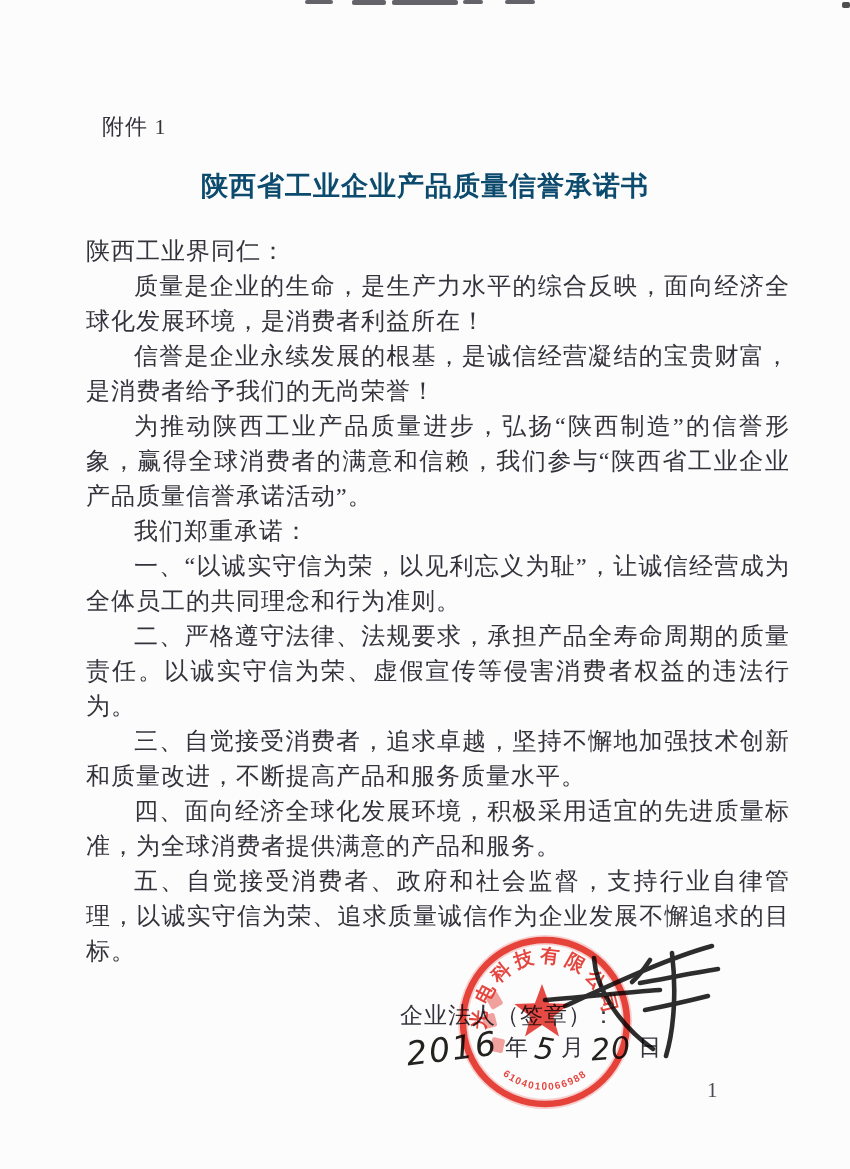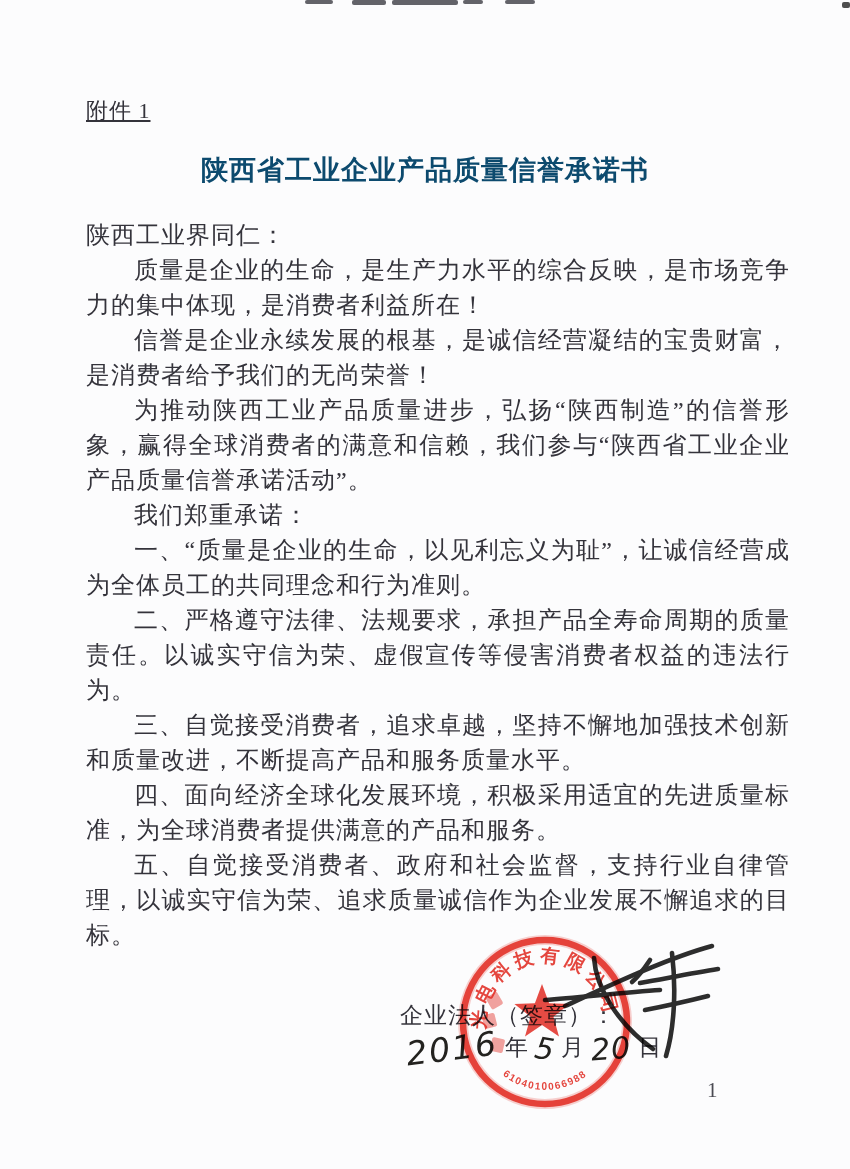--- a/index.html
+++ b/index.html
@@ -11,22 +11,22 @@
   
   .dash { position:absolute; top:0; height:4px; background:#3c3c44; opacity:.8; border-radius:2px; }
   .dash.d1 { left:305px; width:28px; }
   .dash.d2 { left:352px; width:34px; height:5px; }
   .dash.d3 { left:392px; width:66px; height:5px; }
   .dash.d4 { left:463px; width:20px; }
   .dash.d5 { left:505px; width:30px; }
   .dash.d6 { left:842px; top:2px; width:8px; height:6px; background:#222; }
 
   .attachment {
-    margin:0; padding:96px 0 0 86px;
-    font-size:22px; line-height:30px; letter-spacing:1px;text-decoration:underline;
+    margin:16px; padding:96px 0 0 86px;
+    font-size:22px; line-height:30px; letter-spacing:1px;
   }
   .title {
     margin:26px 0 0; text-align:center;
     font-family:"Liberation Sans", sans-serif;
     font-size:27px; font-weight:700; letter-spacing:1px; color:#0c4a6e;
   }
   .content { margin:30px 60px 8px 86px; }
   .salutation { font-size:24px; line-height:35px; letter-spacing:1px; }
   .para {
     margin:0; font-size:24px; line-height:35px; letter-spacing:1px;
@@ -67,25 +67,25 @@
   <div class="dash d4"></div>
   <div class="dash d5"></div>
   <div class="dash d6"></div>
 
   <p class="attachment">附件 1</p>
 
   <h1 class="title">陕西省工业企业产品质量信誉承诺书</h1>
 
   <div class="content">
     <div class="salutation">陕西工业界同仁：</div>
-    <p class="para">质量是企业的生命，是生产力水平的综合反映，是市场竞争力的集中体现，是消费者利益所在！</p>
+    <p class="para">质量是企业的生命，是生产力水平的综合反映，面向经济全球化发展环境，是消费者利益所在！</p>
     <p class="para">信誉是企业永续发展的根基，是诚信经营凝结的宝贵财富，是消费者给予我们的无尚荣誉！</p>
     <p class="para">为推动陕西工业产品质量进步，弘扬“陕西制造”的信誉形象，赢得全球消费者的满意和信赖，我们参与“陕西省工业企业产品质量信誉承诺活动”。</p>
     <p class="para">我们郑重承诺：</p>
-    <p class="para">一、“质量是企业的生命，以见利忘义为耻”，让诚信经营成为全体员工的共同理念和行为准则。</p>
+    <p class="para">一、“以诚实守信为荣，以见利忘义为耻”，让诚信经营成为全体员工的共同理念和行为准则。</p>
     <p class="para">二、严格遵守法律、法规要求，承担产品全寿命周期的质量责任。以诚实守信为荣、虚假宣传等侵害消费者权益的违法行为。</p>
     <p class="para">三、自觉接受消费者，追求卓越，坚持不懈地加强技术创新和质量改进，不断提高产品和服务质量水平。</p>
     <p class="para">四、面向经济全球化发展环境，积极采用适宜的先进质量标准，为全球消费者提供满意的产品和服务。</p>
     <p class="para">五、自觉接受消费者、政府和社会监督，支持行业自律管理，以诚实守信为荣、追求质量诚信作为企业发展不懈追求的目标。</p>
   </div>
 
   <div class="sig-label">企业法人（签章）：</div>
 
   <div class="date-line">
     <span class="hw hw-year">2016</span>

